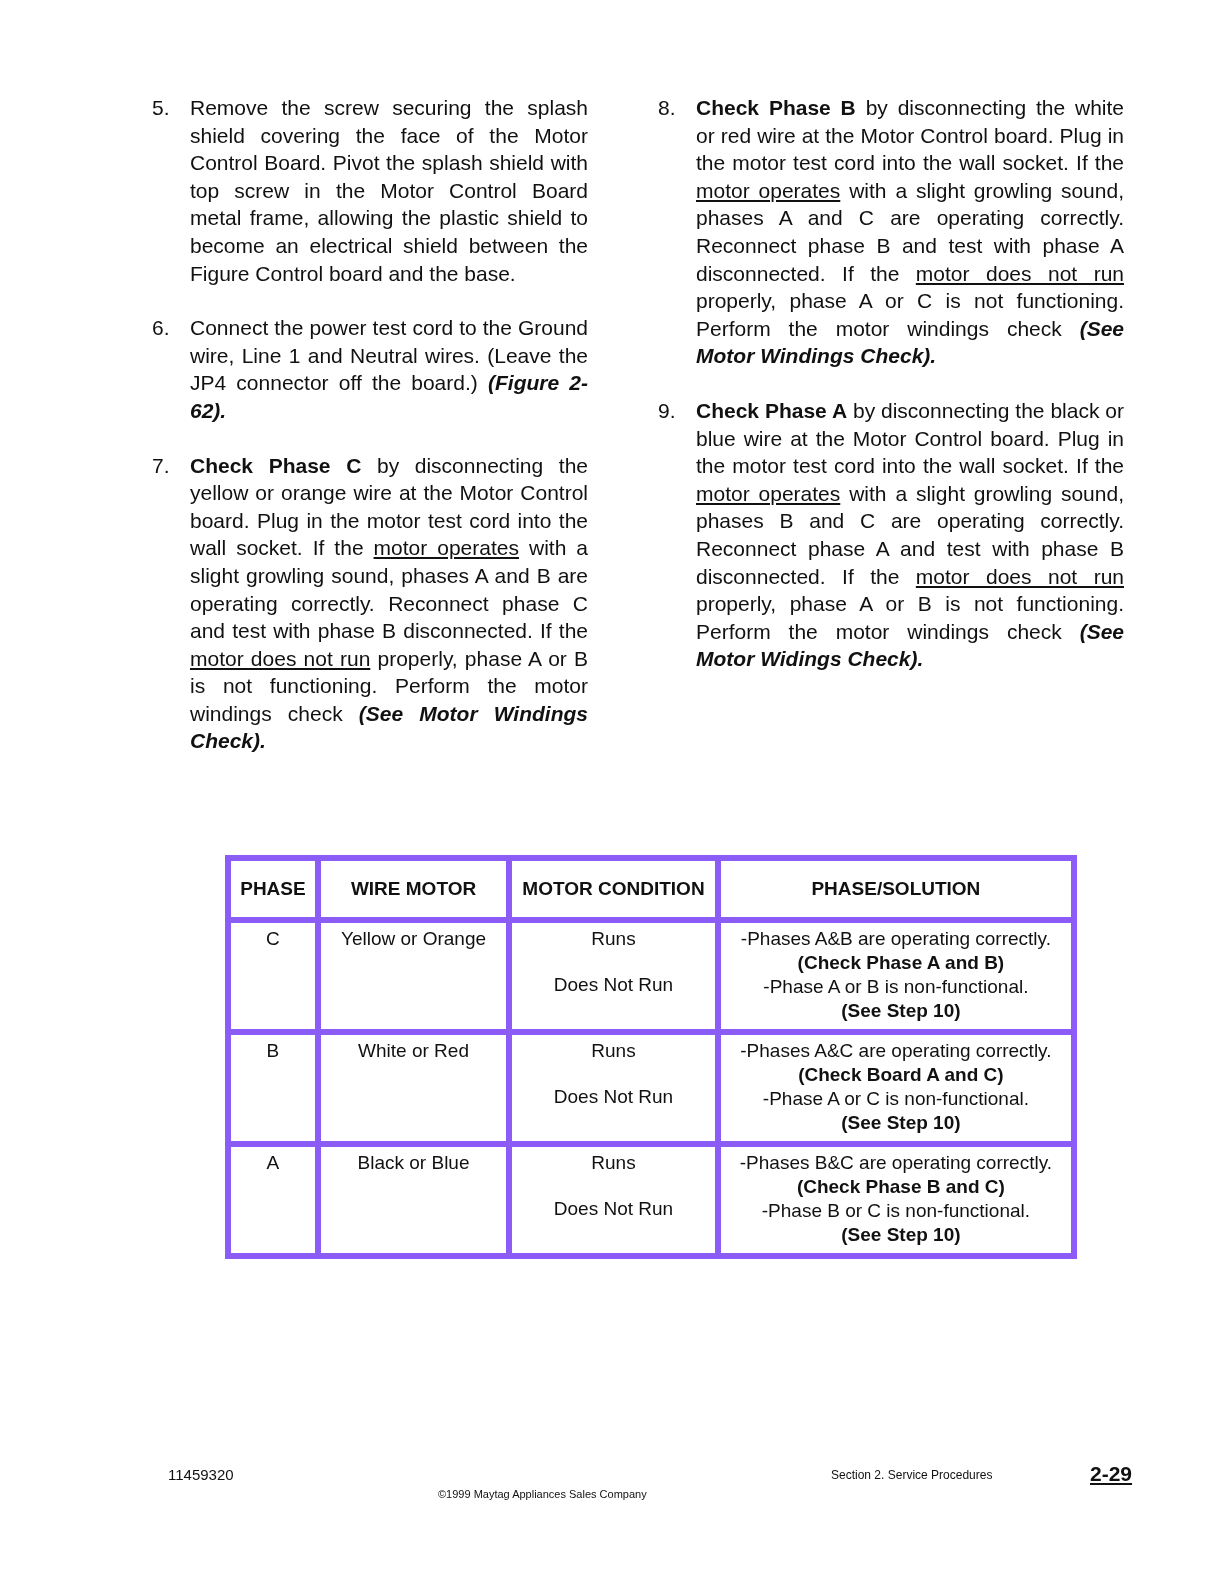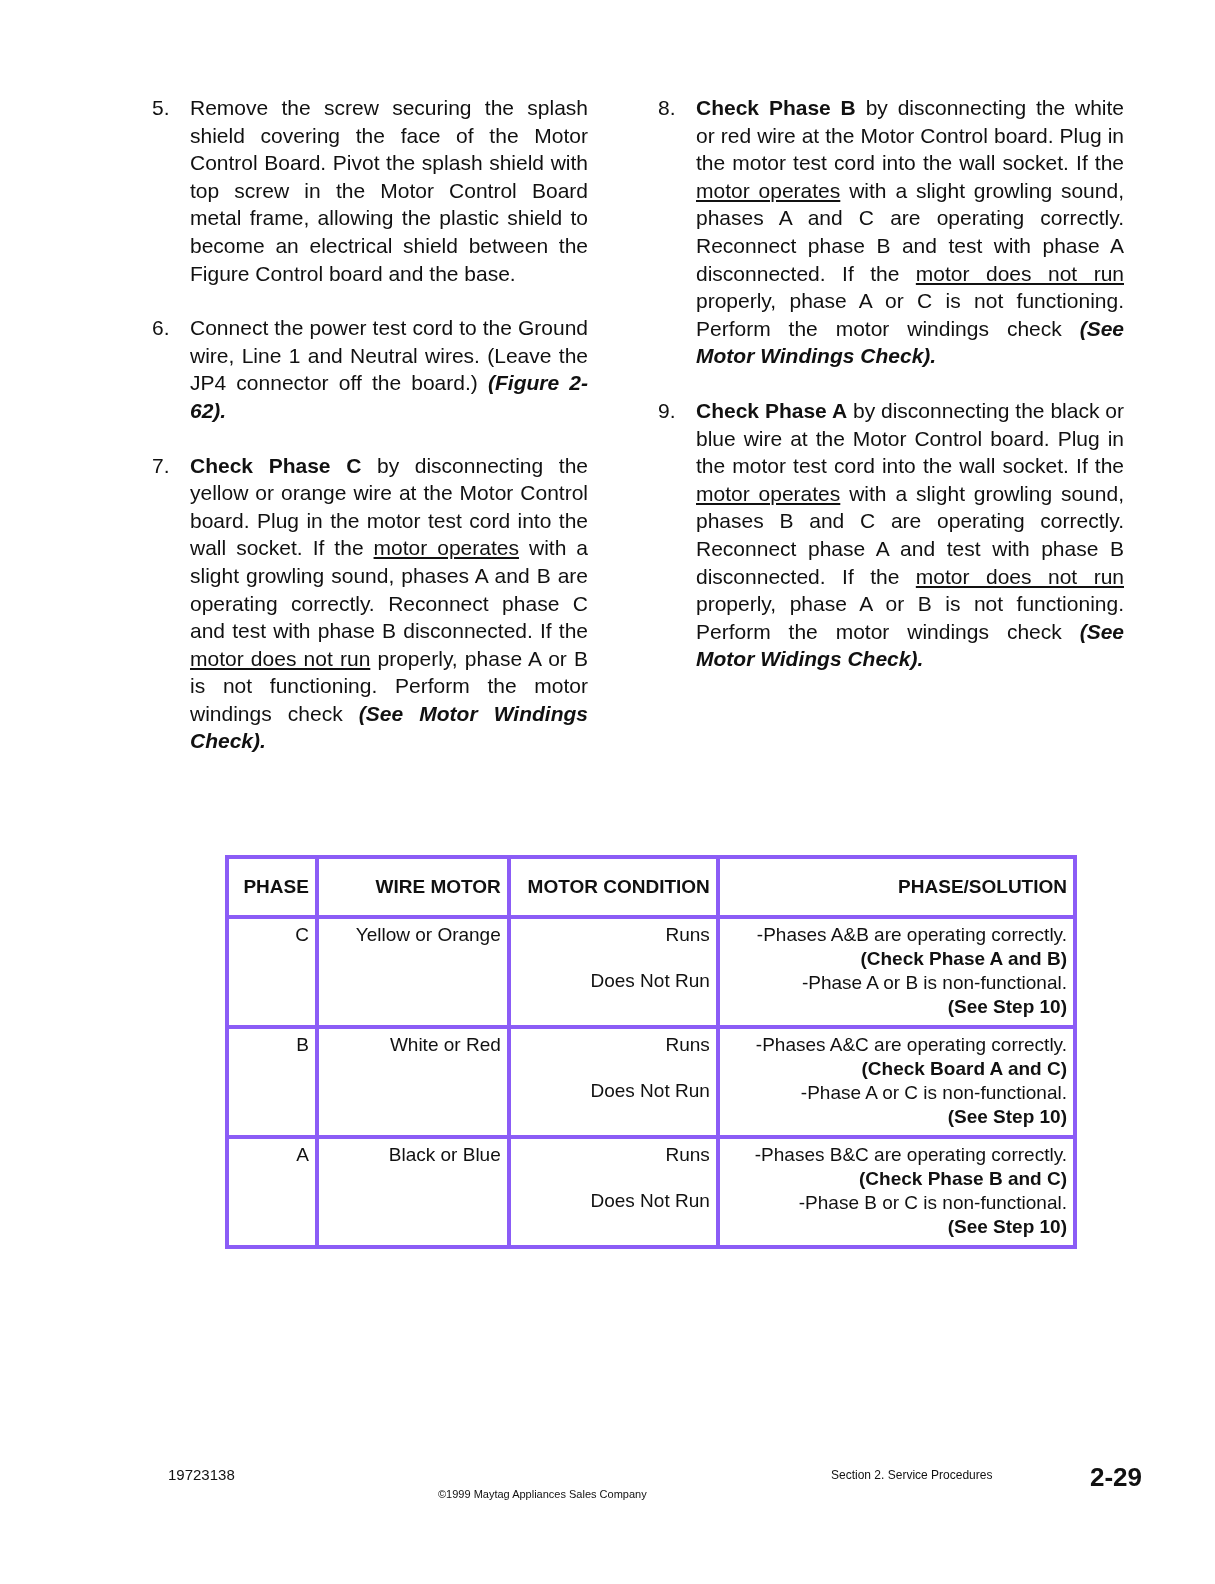--- a/index.html
+++ b/index.html
@@ -6,30 +6,30 @@
   body { width: 1215px; height: 1584px; position: relative; overflow: hidden; color: #111; font-family: "Liberation Sans", sans-serif; }
   .col { position: absolute; top: 94px; width: 436px; }
   .col.left { left: 152px; }
   .col.right { left: 658px; width: 466px; }
   .step { position: relative; padding-left: 38px; font-size: 21px; line-height: 27.6px; text-align: justify; margin-bottom: 27px; }
   .step .num { position: absolute; left: 0; top: 0; }
   .b { font-weight: bold; }
   .u { text-decoration: underline; }
   .bi { font-weight: bold; font-style: italic; }
   .tbl { position: absolute; left: 225px; top: 855px; width: 852px; border-collapse: collapse; font-size: 19px; line-height: 24px; }
-  .tbl th, .tbl td { border: 4px solid #8b5cf6; vertical-align: top; text-align: right; padding: 0 6px; }
+  .tbl th, .tbl td { border: 6px solid #8b5cf6; vertical-align: top; text-align: center; padding: 0 6px; }
   .tbl th { height: 56px; vertical-align: middle; font-weight: bold; font-size: 19px; }
   .tbl td { height: 102px; padding-top: 4px; }
   .cond-gap { height: 22px; }
   .res-line { display: block; }
   .res-indent { display: block; padding-left: 10px; font-weight: bold; }
   .footer-left { position: absolute; left: 168px; top: 1466px; font-size: 15px; }
   .footer-center { position: absolute; left: 438px; top: 1488px; font-size: 11px; }
   .footer-section { position: absolute; left: 831px; top: 1468px; font-size: 12px; }
-  .footer-page { position: absolute; left: 1090px; top: 1462px; font-size: 26px; font-weight: bold; }
+  .footer-page { position: absolute; left: 1090px; top: 1462px; font-size: 21px; font-weight: bold; text-decoration: underline; }
 </style>
 </head>
 <body>
 
 <div class="col left">
   <div class="step">
     <span class="num">5.</span>
     <span>Remove the screw securing the splash shield covering the face of the Motor Control Board. Pivot the splash shield with top screw in the Motor Control Board metal frame, allowing the plastic shield to become an electrical shield between the Figure Control board and the base.</span>
   </div>
   <div class="step">
@@ -111,16 +111,16 @@
       <td>
         <span class="res-line">-Phases B&amp;C are operating correctly.</span>
         <span class="res-indent">(Check Phase B and C)</span>
         <span class="res-line">-Phase B or C is non-functional.</span>
         <span class="res-indent">(See Step 10)</span>
       </td>
     </tr>
   </tbody>
 </table>
 
-<div class="footer-left">19723138</div>
+<div class="footer-left">11459320</div>
 <div class="footer-center">©1999 Maytag Appliances Sales Company</div>
 <div class="footer-section">Section 2.  Service Procedures</div>
 <div class="footer-page">2-29</div>
 
 </body></html>

